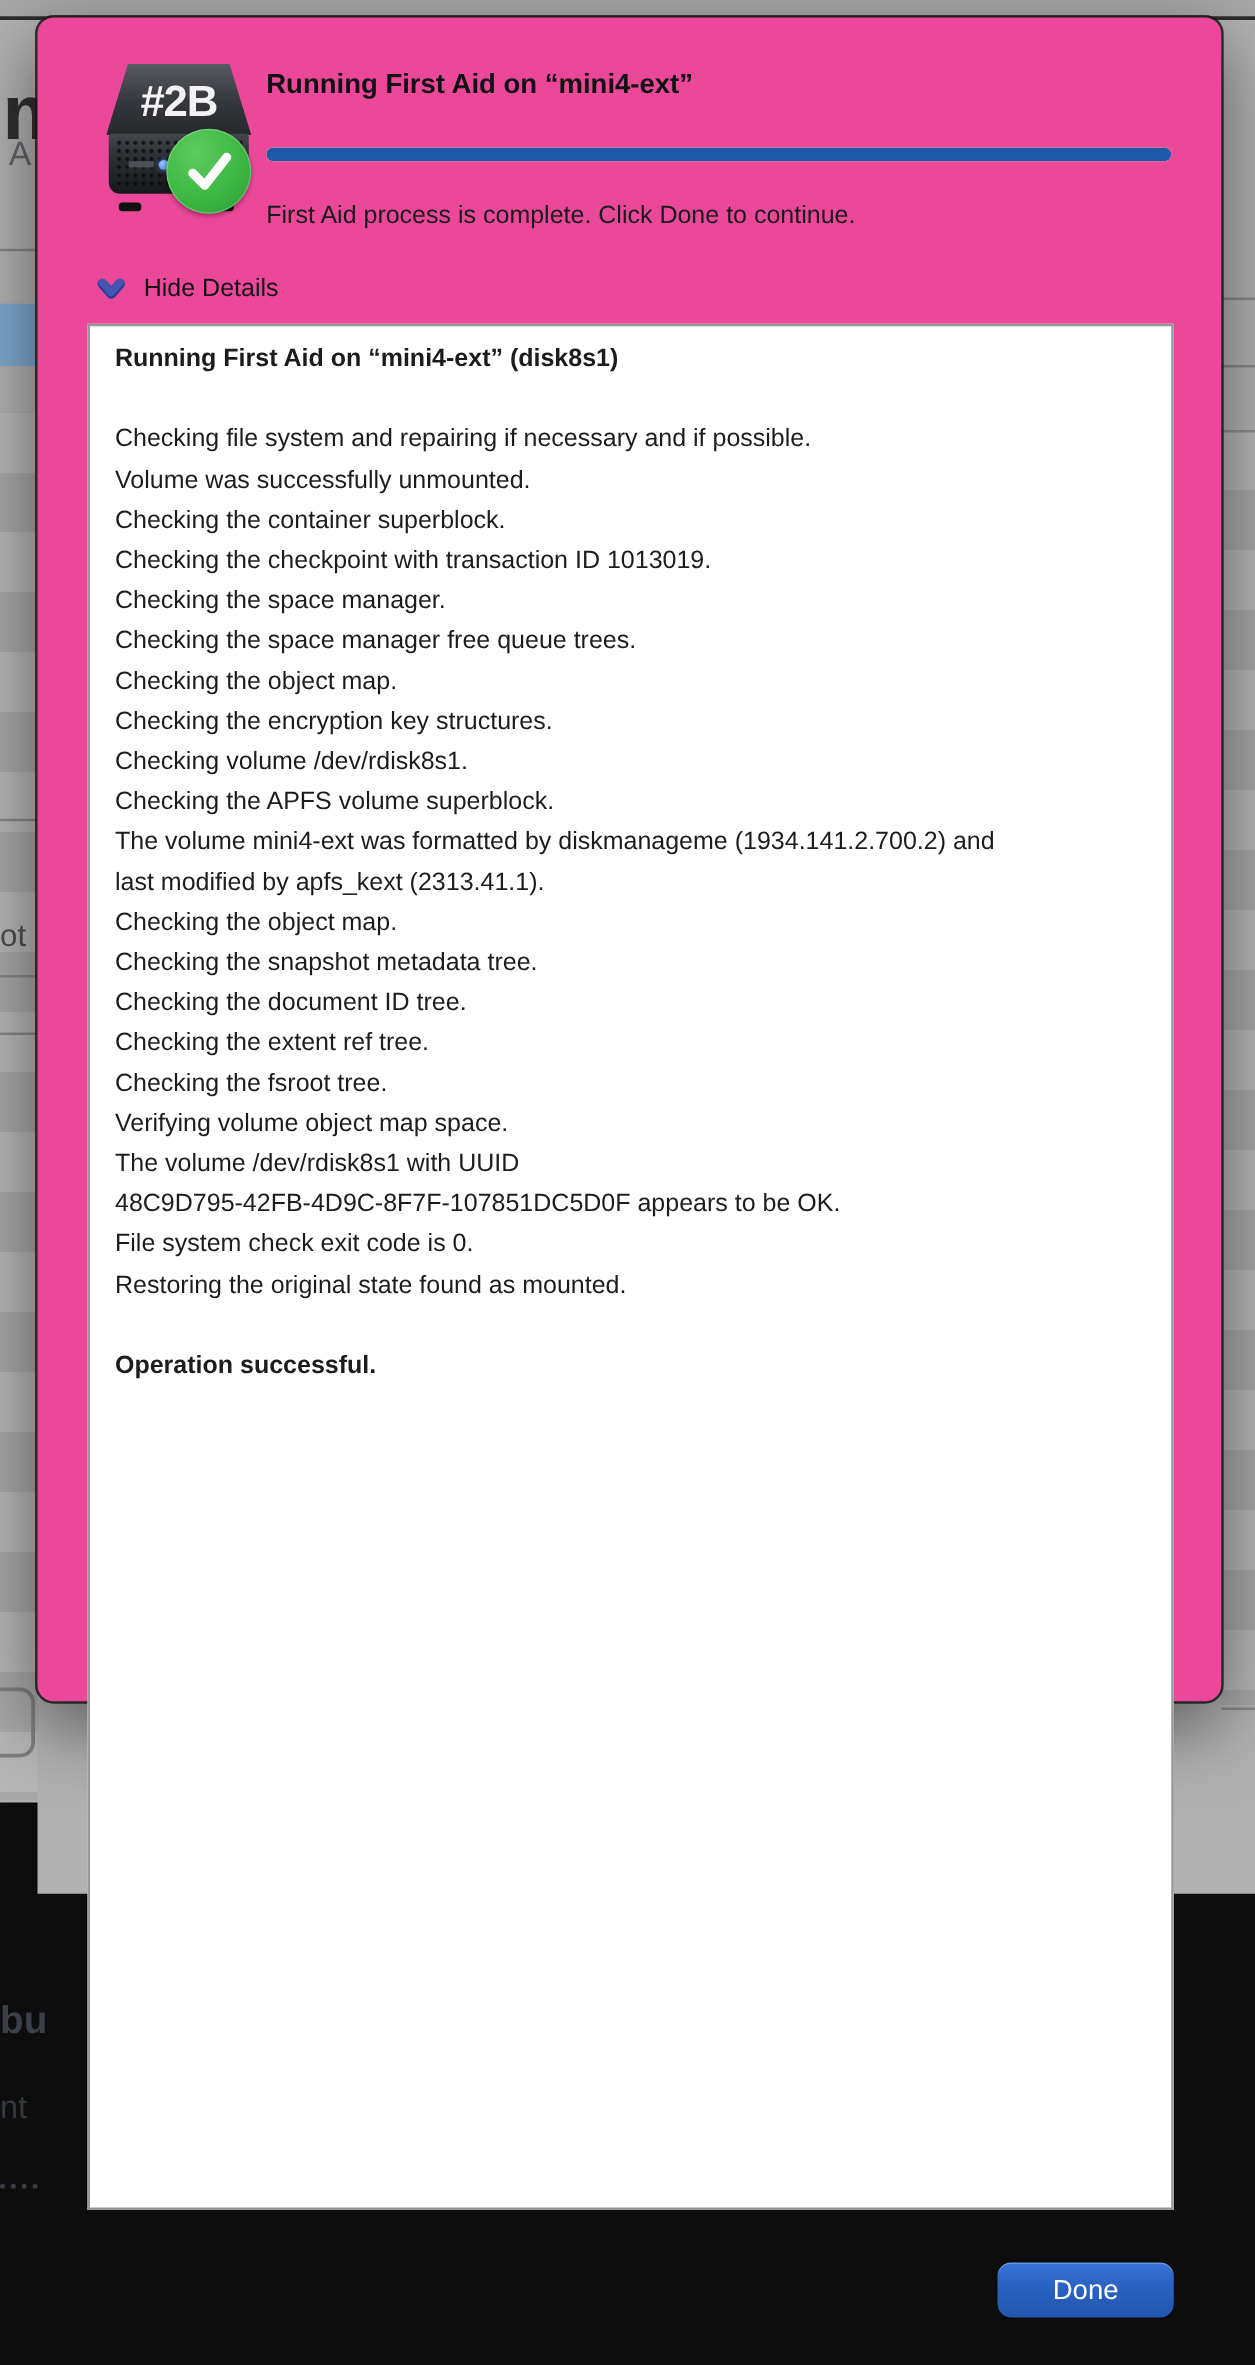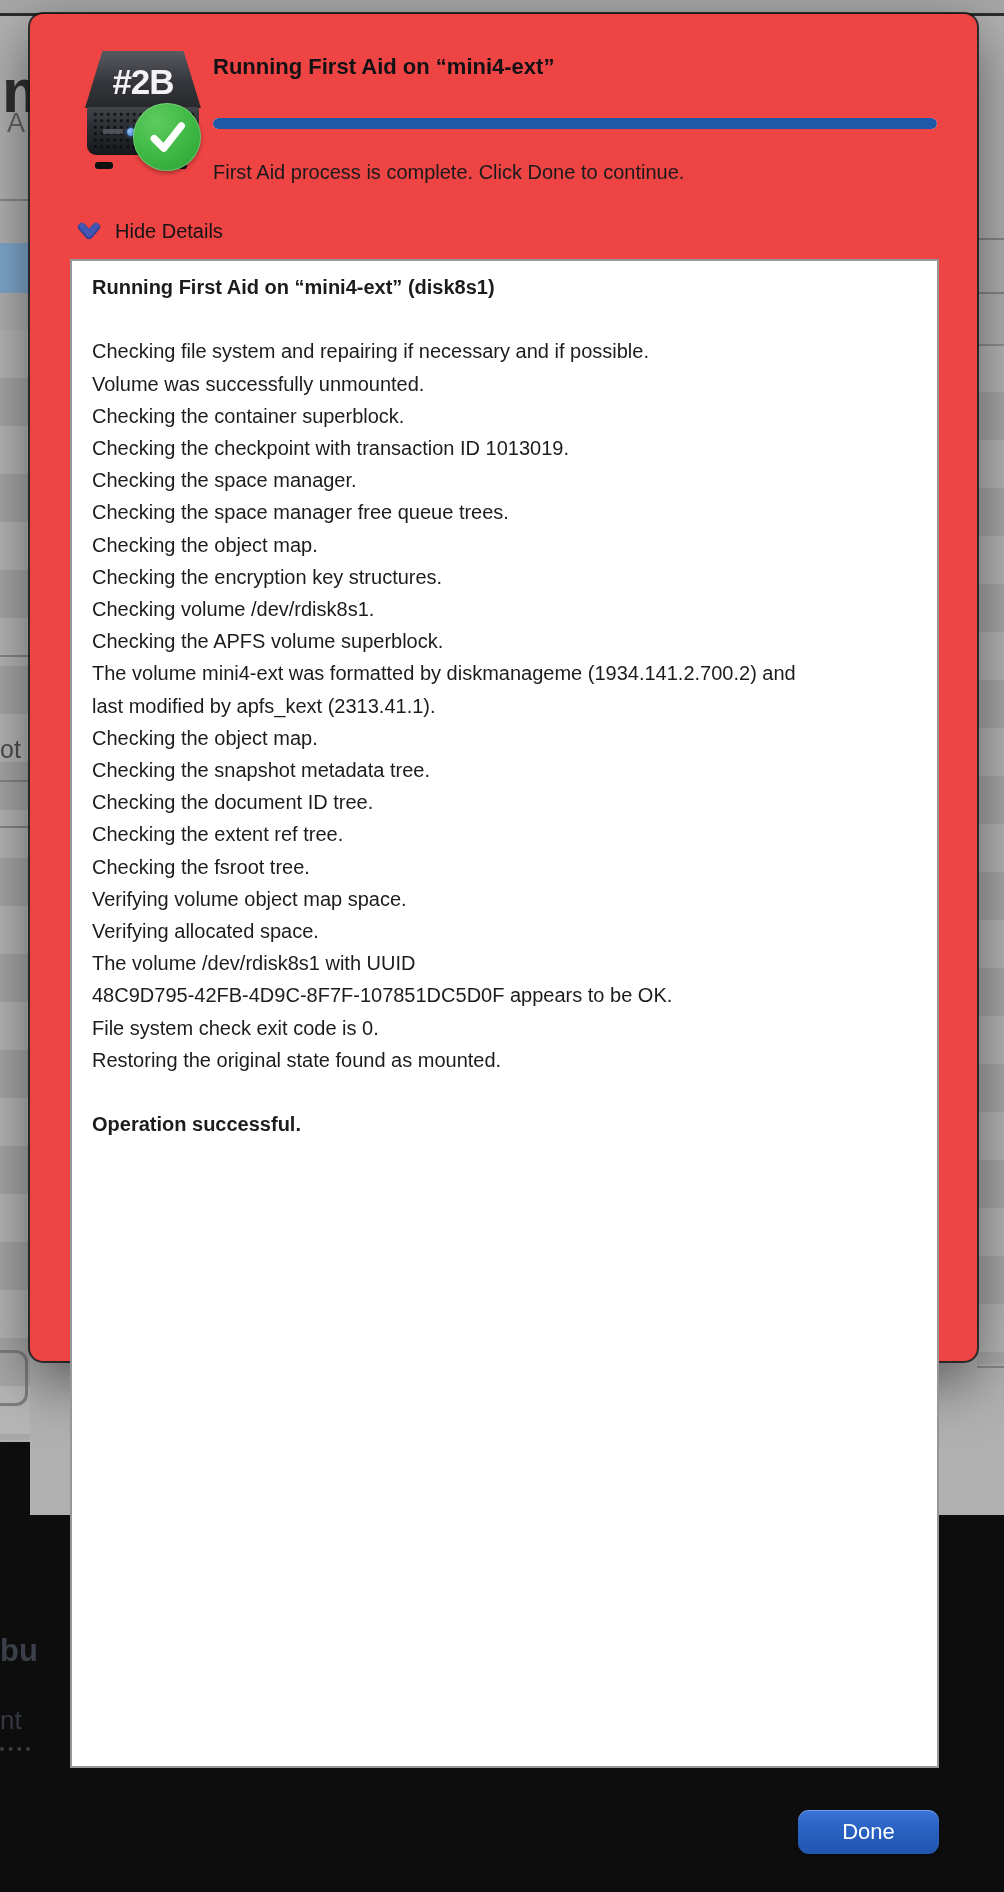--- a/index.html
+++ b/index.html
@@ -18,28 +18,28 @@
   .frag-m{left:2px;top:55px;font-size:62px;font-weight:700;color:#2f2f31;}
   .frag-a{left:7px;top:108px;font-size:27px;color:#636369;}
   .frag-ot{left:0px;top:735px;font-size:25px;color:#4e4e52;}
   .bg-divider{position:absolute;background:#878789;}
   .bg-stripe-left{position:absolute;left:0;top:330px;width:30px;height:1110px;
     background:repeating-linear-gradient(180deg,rgba(255,255,255,.07) 0 48px,rgba(0,0,0,.05) 48px 96px);}
   .bg-stripe-right{position:absolute;left:977px;top:344px;width:27px;height:1020px;
     background:repeating-linear-gradient(180deg,rgba(255,255,255,.07) 0 48px,rgba(0,0,0,.05) 48px 96px);}
   .bg-selection{position:absolute;left:0;top:243px;width:30px;height:50px;}
   .bg-roundrect{position:absolute;left:-22px;top:1350px;width:44px;height:50px;border:3px solid #7e7e80;border-radius:12px;}
-  .frag-dark{position:absolute;margin-top:35px;}
+  .frag-dark{position:absolute;}
   .frag-bu{left:0;top:1598px;font-size:31px;font-weight:700;color:#3b3f4a;}
   .frag-nt{left:0;top:1670px;font-size:26px;color:#343841;}
   .frag-dots{position:absolute;left:0;top:1747px;width:30px;border-top:4px dotted #3a3d44;}
   
   .dialog{
     position:absolute;left:30px;top:14px;width:947px;height:1347px;
-    background:#ef4444;border-radius:13px;
+    background:#ec4899;border-radius:13px;
     box-shadow:0 0 0 2px rgba(25,25,25,.85), 0 20px 60px rgba(0,0,0,.5);
     z-index:10;
   }
   
   .drive-icon{position:absolute;left:55px;top:37px;width:116px;height:114px;}
   .drive-top{
     position:absolute;left:0;top:0;width:116px;height:57px;
     clip-path:polygon(15% 0%,85% 0%,100% 100%,0% 100%);
     background:linear-gradient(180deg,#585a61 0%,#34363b 55%,#26282c 100%);
     display:flex;align-items:center;justify-content:center;
@@ -178,21 +178,20 @@
         <div class="log-line">Checking volume /dev/rdisk8s1.</div>
         <div class="log-line">Checking the APFS volume superblock.</div>
         <div class="log-line">The volume mini4-ext was formatted by diskmanageme (1934.141.2.700.2) and</div>
         <div class="log-line">last modified by apfs_kext (2313.41.1).</div>
         <div class="log-line">Checking the object map.</div>
         <div class="log-line">Checking the snapshot metadata tree.</div>
         <div class="log-line">Checking the document ID tree.</div>
         <div class="log-line">Checking the extent ref tree.</div>
         <div class="log-line">Checking the fsroot tree.</div>
         <div class="log-line">Verifying volume object map space.</div>
-        <div class="log-line">Verifying allocated space.</div>
         <div class="log-line">The volume /dev/rdisk8s1 with UUID</div>
         <div class="log-line">48C9D795-42FB-4D9C-8F7F-107851DC5D0F appears to be OK.</div>
         <div class="log-line">File system check exit code is 0.</div>
         <div class="log-line">Restoring the original state found as mounted.</div>
         <div class="log-line">&nbsp;</div>
         <div class="log-line bold">Operation successful.</div>
       </div>
   </div>
 
   <button class="done-button">

